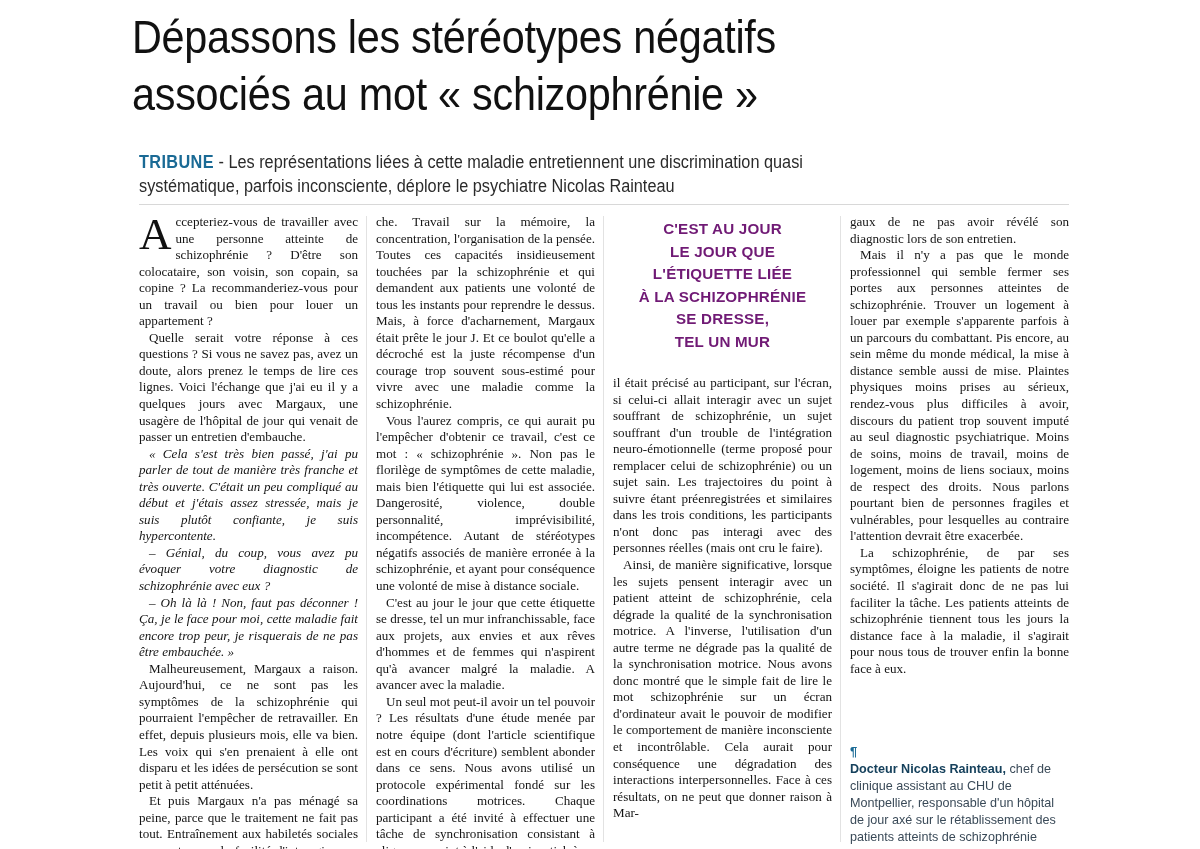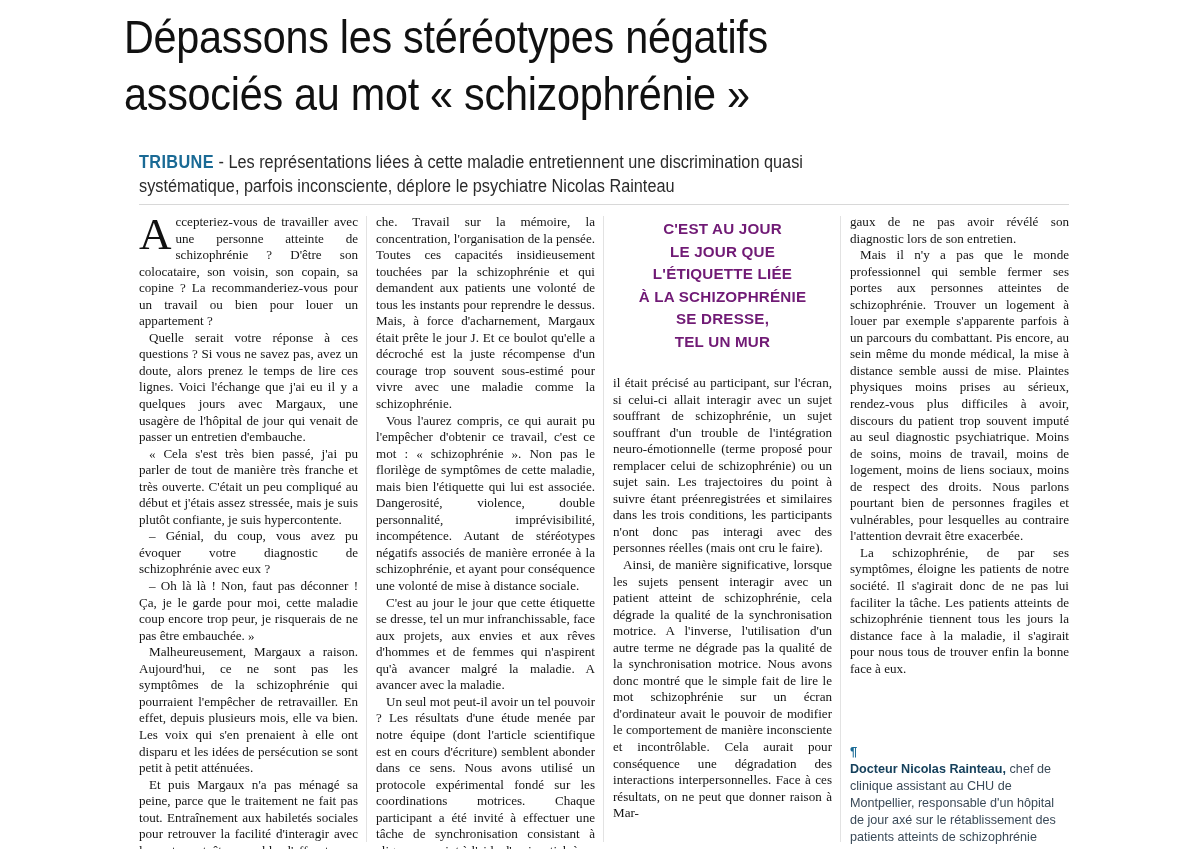--- a/index.html
+++ b/index.html
@@ -19,21 +19,21 @@
     position: absolute;
     left: 0; top: 0;
     width: 1200px;
     height: 849px;
     background: #ffffff;
   }
 
   
   .headline-wrap {
     position: absolute;
-    left: 124px;
+    left: 132px;
     top: 8px;
     width: 930px;
   }
   .headline {
     font-family: "Liberation Sans Narrow", "Liberation Sans", sans-serif;
     font-stretch: condensed;
     font-size: 47px;
     line-height: 57px;
     font-weight: 400;
     color: #111111;
@@ -107,21 +107,21 @@
     text-align: justify;
     color: #141414;
     hyphens: auto;
     -webkit-hyphens: auto;
   }
   .body-text p {
     margin: 0;
     text-indent: 10px;
   }
   .body-text p.noindent { text-indent: 0; }
-  .body-text p.italic { }
+  .body-text p.italic { font-style: italic; }
 
   
   .dropcap-p { text-indent: 0 !important; }
   .dropcap {
     float: left;
     font-family: "Liberation Serif", serif;
     font-size: 45px;
     line-height: 36px;
     padding: 2px 4px 0 0;
     font-weight: 400;
@@ -196,21 +196,21 @@
   <div class="top-rule"></div>
 
   <div class="cols">
 
     <div class="col">
       <div class="body-text">
         <p class="dropcap-p"><span class="dropcap">A</span><span>ccepteriez-vous de travailler avec une personne atteinte de schizophrénie ? D'être son colocataire, son voisin, son copain, sa copine ? La recommanderiez-vous pour un travail ou bien pour louer un appartement ?</span></p>
         <p>Quelle serait votre réponse à ces questions ? Si vous ne savez pas, avez un doute, alors prenez le temps de lire ces lignes. Voici l'échange que j'ai eu il y a quelques jours avec Margaux, une usagère de l'hôpital de jour qui venait de passer un entretien d'embauche.</p>
         <p class="italic">« Cela s'est très bien passé, j'ai pu parler de tout de manière très franche et très ouverte. C'était un peu compliqué au début et j'étais assez stressée, mais je suis plutôt confiante, je suis hypercontente.</p>
         <p class="italic">– Génial, du coup, vous avez pu évoquer votre diagnostic de schizophrénie avec eux ?</p>
-        <p class="italic">– Oh là là ! Non, faut pas déconner ! Ça, je le garde pour moi, cette maladie coup encore trop peur, je risquerais de ne pas être embauchée. »</p>
+        <p class="italic">– Oh là là ! Non, faut pas déconner ! Ça, je le face pour moi, cette maladie fait encore trop peur, je risquerais de ne pas être embauchée. »</p>
         <p>Malheureusement, Margaux a raison. Aujourd'hui, ce ne sont pas les symptômes de la schizophrénie qui pourraient l'empêcher de retravailler. En effet, depuis plusieurs mois, elle va bien. Les voix qui s'en prenaient à elle ont disparu et les idées de persécution se sont petit à petit atténuées.</p>
         <p>Et puis Margaux n'a pas ménagé sa peine, parce que le traitement ne fait pas tout. Entraînement aux habiletés sociales pour retrouver la facilité d'interagir avec les autres et être capable d'affronter un entretien d'embau-</p>
       </div>
     </div>
 
     <div class="col">
       <div class="body-text">
         <p class="noindent">che. Travail sur la mémoire, la concentration, l'organisation de la pensée. Toutes ces capacités insidieusement touchées par la schizophrénie et qui demandent aux patients une volonté de tous les instants pour reprendre le dessus. Mais, à force d'acharnement, Margaux était prête le jour J. Et ce boulot qu'elle a décroché est la juste récompense d'un courage trop souvent sous-estimé pour vivre avec une maladie comme la schizophrénie.</p>
         <p>Vous l'aurez compris, ce qui aurait pu l'empêcher d'obtenir ce travail, c'est ce mot : « schizophrénie ». Non pas le florilège de symptômes de cette maladie, mais bien l'étiquette qui lui est associée. Dangerosité, violence, double personnalité, imprévisibilité, incompétence. Autant de stéréotypes négatifs associés de manière erronée à la schizophrénie, et ayant pour conséquence une volonté de mise à distance sociale.</p>
         <p>C'est au jour le jour que cette étiquette se dresse, tel un mur infranchissable, face aux projets, aux envies et aux rêves d'hommes et de femmes qui n'aspirent qu'à avancer malgré la maladie. A avancer avec la maladie.</p>

